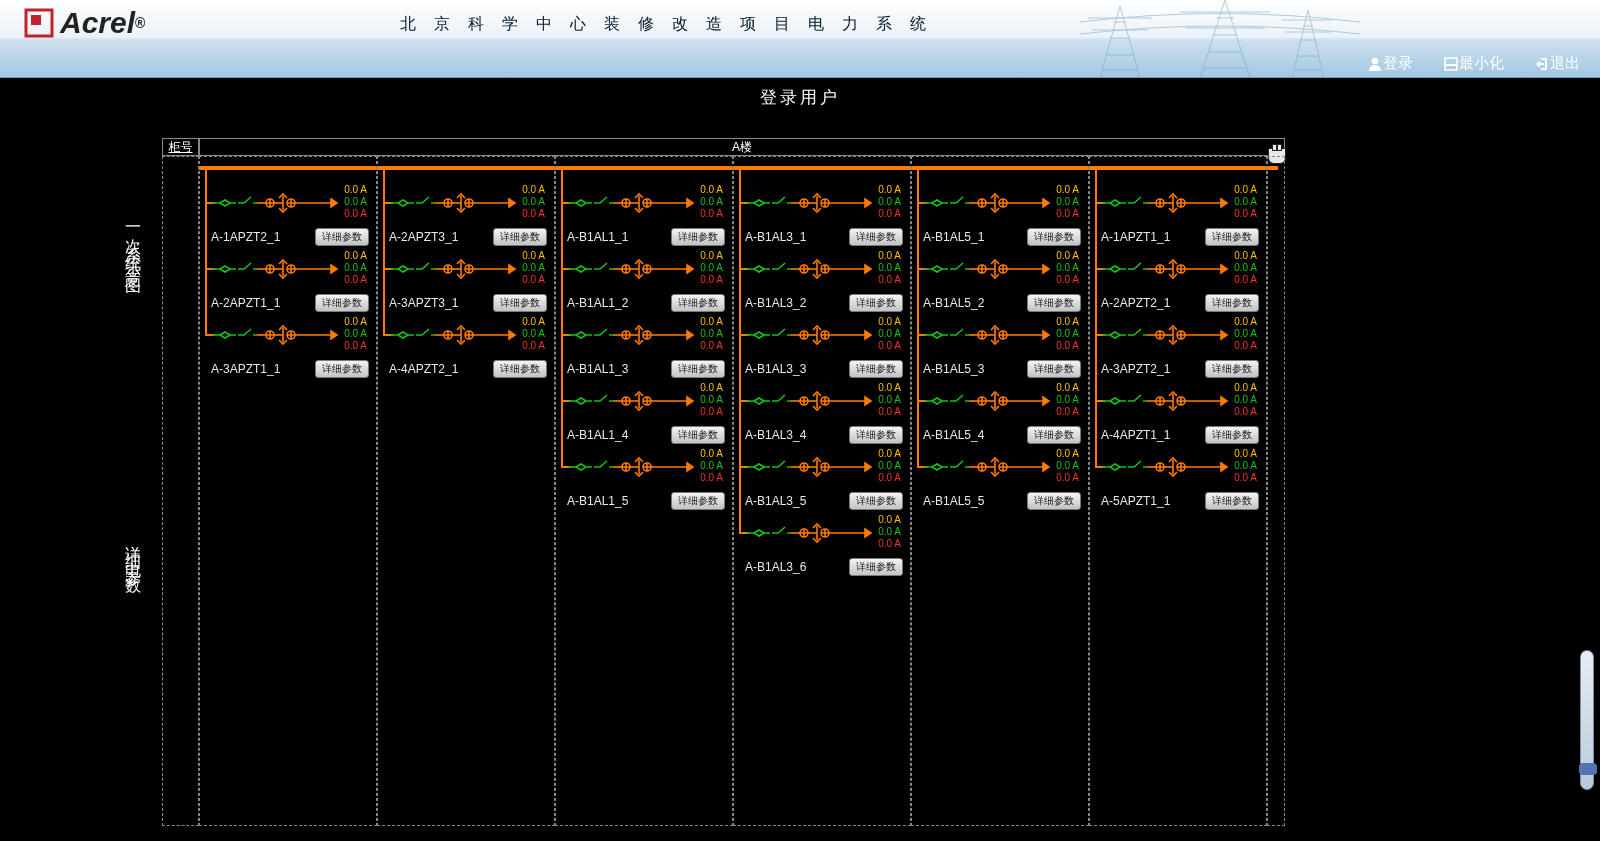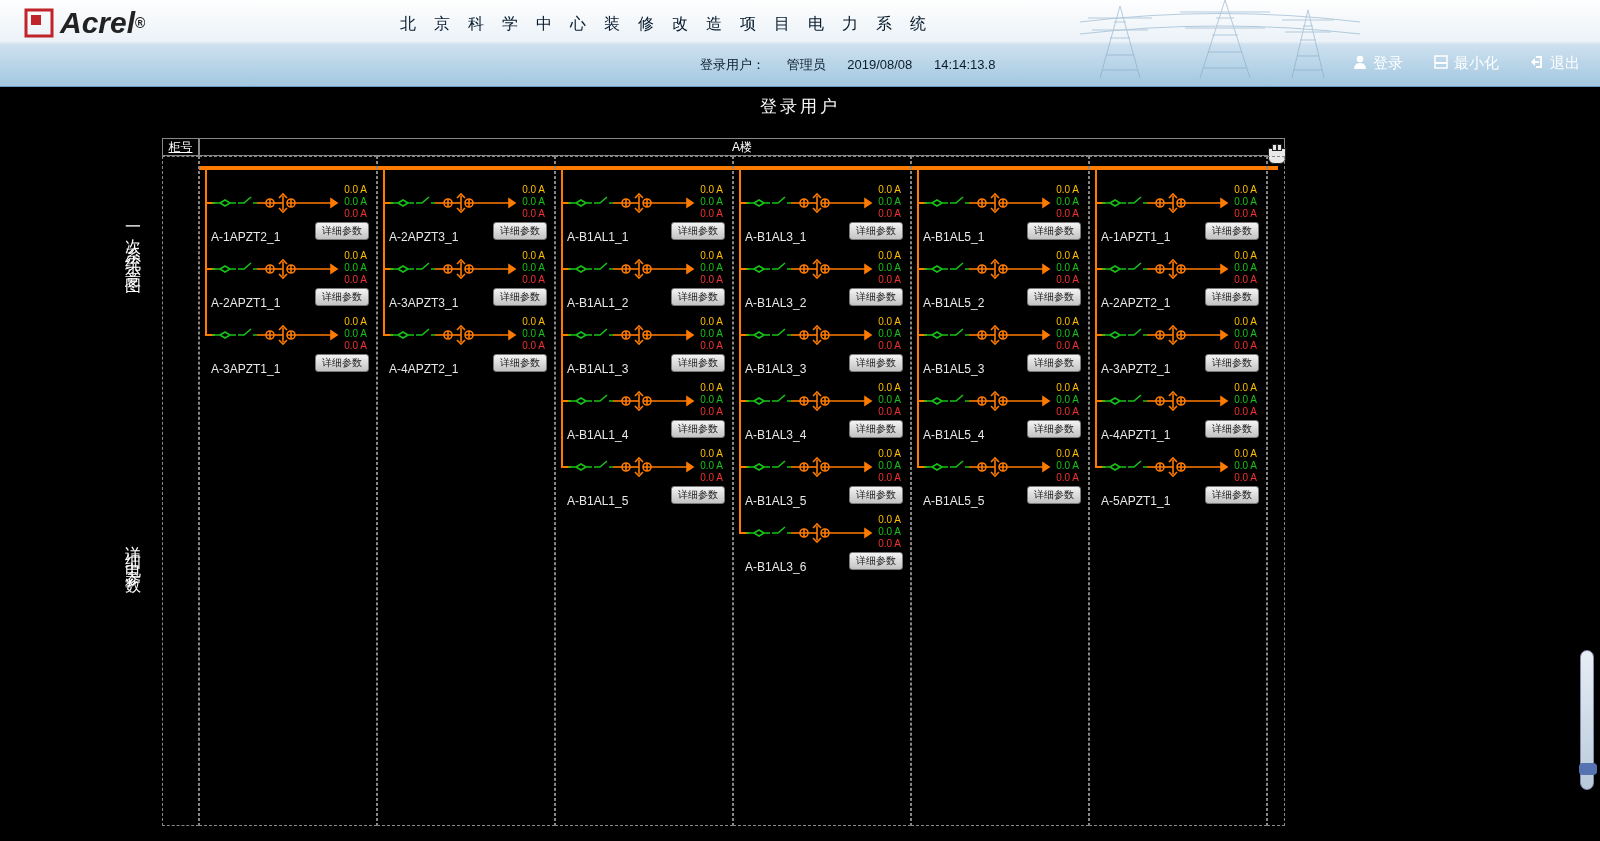--- a/index.html
+++ b/index.html
@@ -6,21 +6,21 @@
 body {
   width: 1600px;
   height: 841px;
   background: #000;
   font-family: "Microsoft YaHei", SimSun, Arial, sans-serif;
   overflow: hidden;
 }
 
 
 .header {
-  height: 87px;
+  height: 78px;
   background: linear-gradient(180deg,#fefefe 0%,#ebf2f8 48%,#cde0ef 52%,#a3c8e0 100%);
   position: relative;
   border-bottom: 1px solid #6a9cc2;
 }
 .logo {
   position: absolute;
   left: 24px; top: 6px;
   font-style: italic;
   font-weight: 700;
   font-size: 30px;
@@ -38,21 +38,21 @@
   font-weight:400;
 }
 .status-bar {
   position:absolute; left:700px; top:56px; font-size:13px; color:#0a1d2d;
 }
 .status-bar span{ margin-right:18px;}
 .header-right{
   position:absolute; right:20px; top:54px;
   display:flex; gap:30px; font-size:15px; color:#fff; align-items:center;
 }
-.hbtn{ display:flex; gap:5px; cursor:pointer;}
+.hbtn{ display:flex; align-items:center; cursor:pointer;}
 .pylons{
   position:absolute; right:240px; top:0; bottom:0; width:280px;
   opacity:.55;
 }
 
 
 .diagram-title{
   color:#fff; text-align:center; font-size:17px; margin-top:8px; letter-spacing:3px;
 }
 .diagram-wrap{
@@ -72,21 +72,21 @@
   letter-spacing:8px;
   left:-40px;
 }
 
 .bus{ position:absolute; background:#ff7b00; }
 .vline{ position:absolute; background:#ff7b00; width:2px;}
 
 
 .branch .label{ position:absolute; color:#e8e8e8; font-size:12px; bottom:4px; left:12px;}
 .branch .btn{
-  position:absolute; right:8px; bottom:8px;
+  position:absolute; right:8px; bottom:2px;
   background:linear-gradient(#f4f4f4,#c3c3c3);
   border:1px solid #7a7a7a; border-radius:3px;
   font-size:10px; padding:1px 6px; cursor:pointer; color:#1d1d1d;
 }
 .vals{position:absolute; right:10px; top:2px; font-size:10px; text-align:right; line-height:12px;}
 .vals .y{color:#ffbf00;} .vals .g{color:#17c217;} .vals .r{color:#f13232;}
 .devsvg{position:absolute; left:10px; top:8px;}
 
 
 .plug{
@@ -122,26 +122,20 @@
   <div class="header-title">北京科学中心装修改造项目电力系统</div>
   <svg class="pylons" viewBox="0 0 280 78" preserveAspectRatio="none">
     <g stroke="#7ea4c3" stroke-width="1" fill="none">
       <path d="M20 78 L40 6 L60 78 M22 70 H58 M26 55 H54 M30 38 H50 M34 22 H46 M12 30 H68 M8 18 H72"></path>
       <path d="M120 78 L145 0 L170 78 M124 68 H166 M128 52 H162 M132 35 H158 M136 18 H154 M105 28 H185 M100 12 H190"></path>
       <path d="M212 78 L228 10 L244 78 M214 70 H242 M217 56 H239 M220 40 H236 M223 26 H233 M205 32 H251 M202 20 H254"></path>
       <path d="M0 22 Q140 5 280 22"></path>
       <path d="M0 34 Q140 18 280 34"></path>
     </g>
   </svg>
-  <div class="status-bar">
-    <span>登录用户：</span>
-    <span>管理员</span>
-    <span>2019/08/08</span>
-    <span>14:14:13.8</span>
-  </div>
   <div class="header-right">
     <div class="hbtn">
       <svg width="16" height="16">
           <circle cx="8" cy="5" r="3.3" fill="#fff"></circle>
           <path d="M2 15c0-4 3-6 6-6s6 2 6 6z" fill="#fff"></path>
         </svg>
       <span>登录</span>
     </div>
     <div class="hbtn">
       <svg width="16" height="16">

